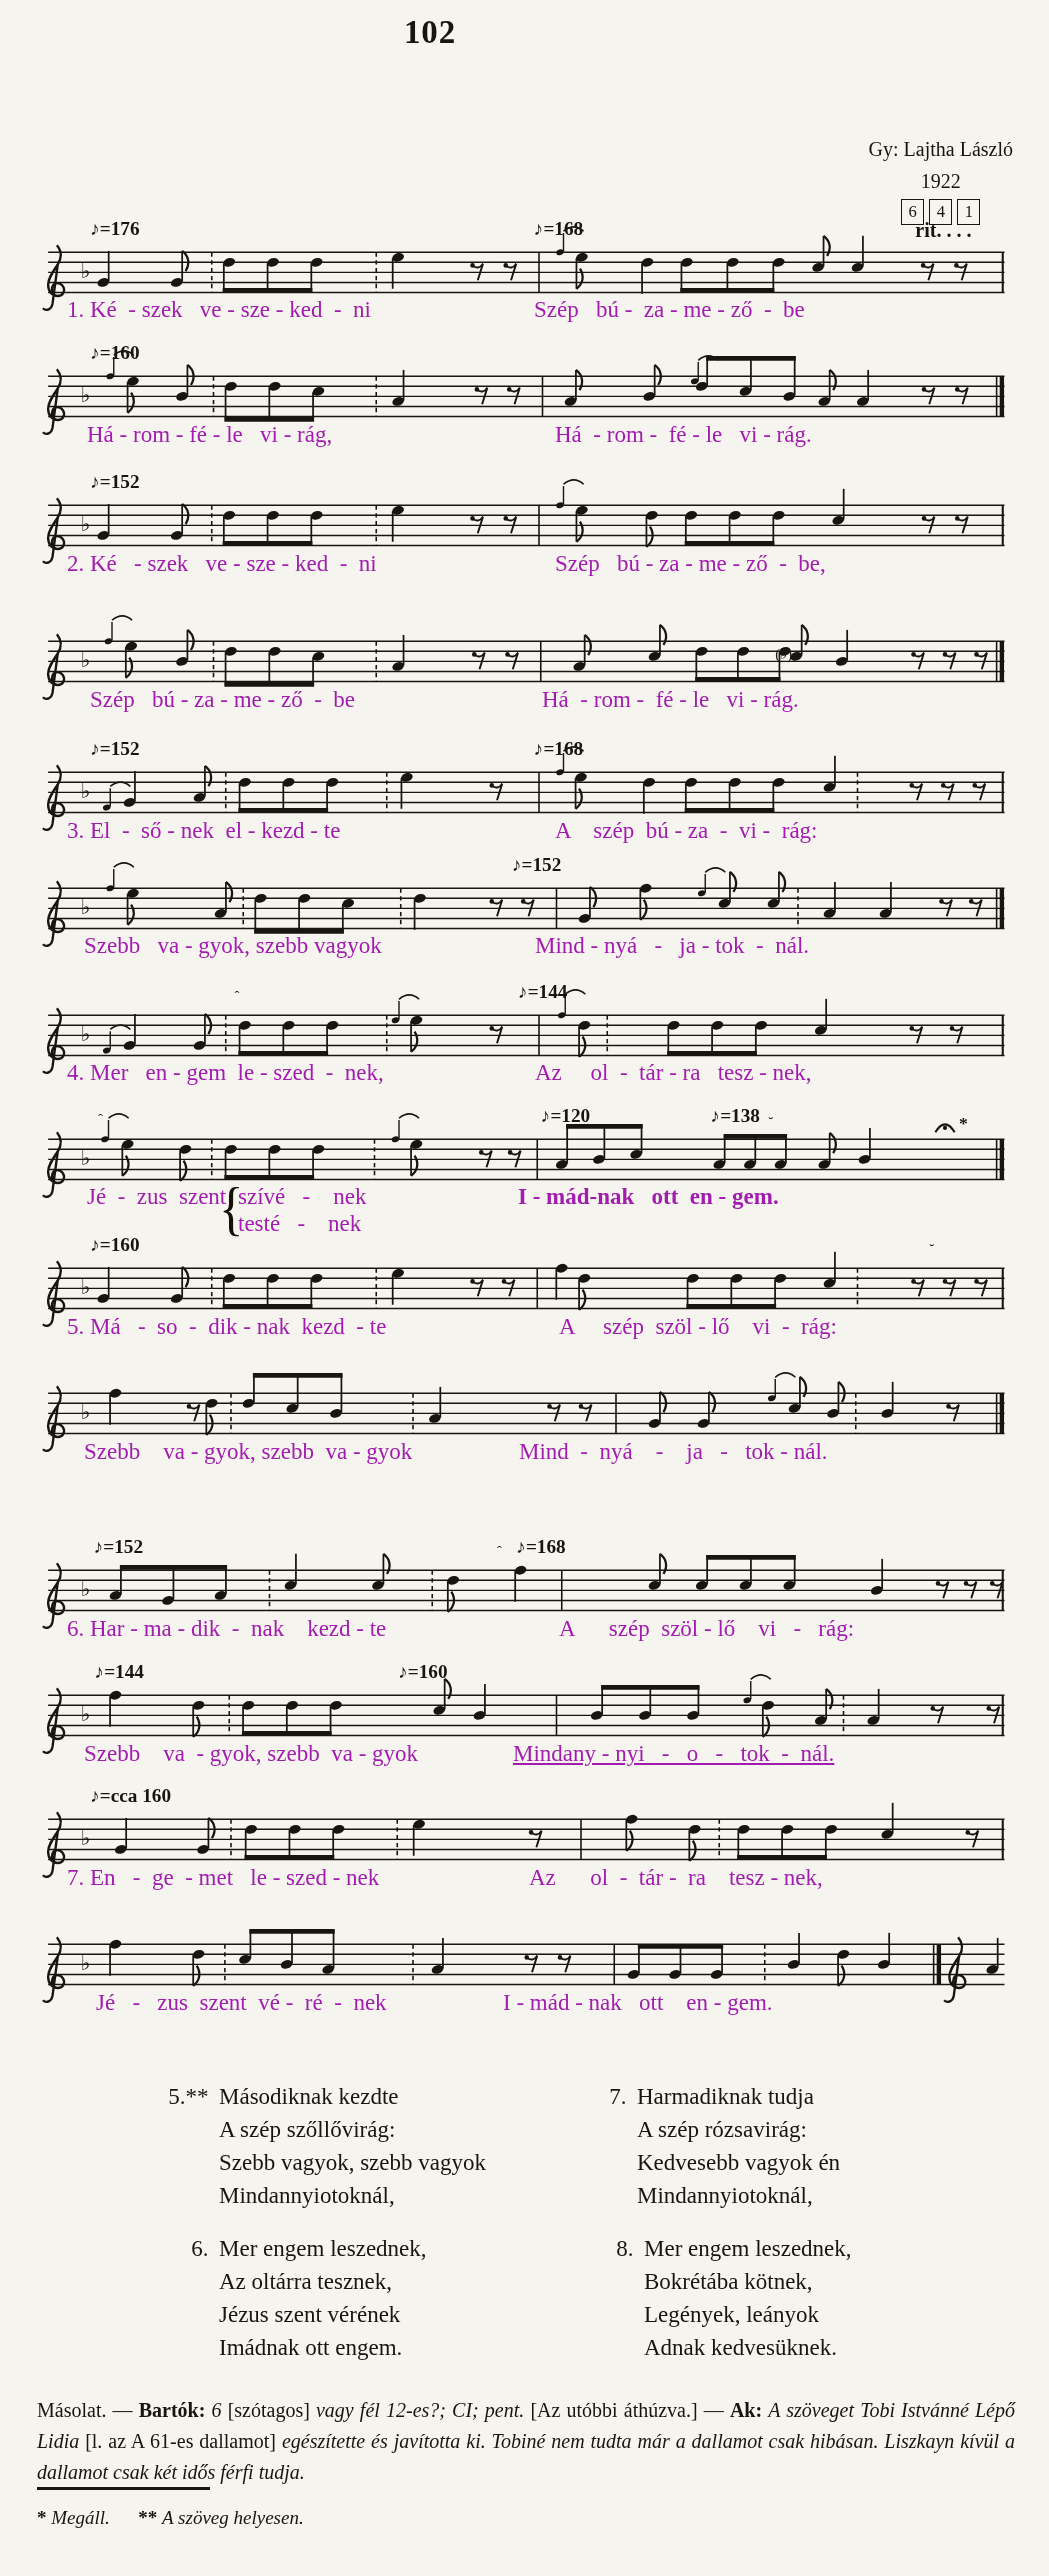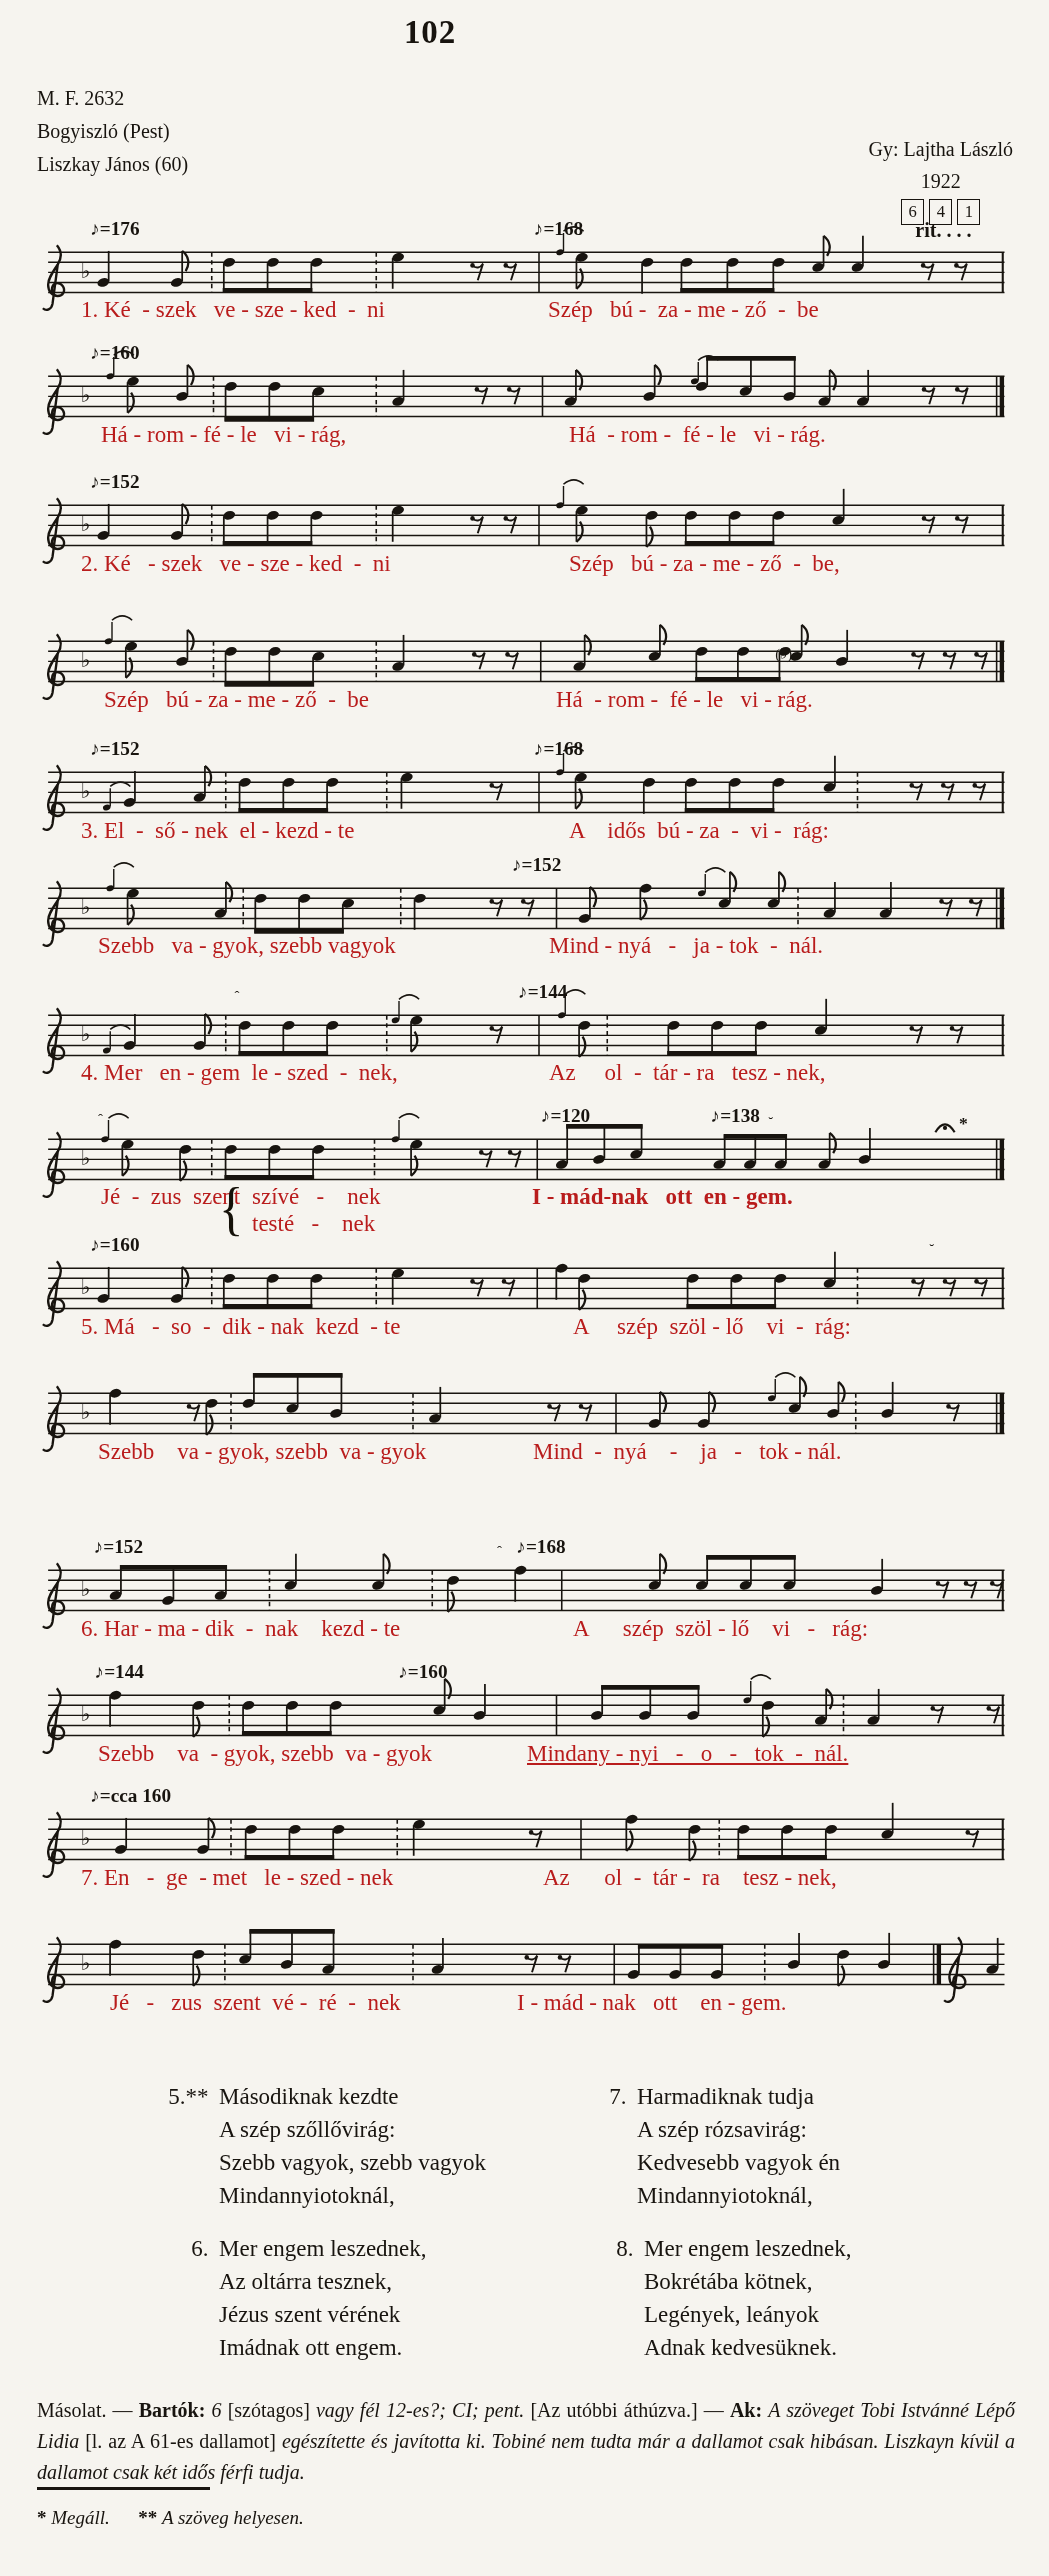--- a/index.html
+++ b/index.html
@@ -8,46 +8,41 @@
   .page{position:absolute;inset:0;}
   .pagenum{position:absolute;top:14px;left:0;width:860px;text-align:center;
            font-size:33px;font-weight:bold;letter-spacing:0.9px;}
   .hdr-left{position:absolute;left:37px;top:82px;font-size:20px;line-height:33px;}
   .hdr-right{position:absolute;right:37px;top:86px;text-align:center;font-size:20px;line-height:31.5px;margin-top:48px;}
   .hdr-right .nm{white-space:nowrap;}
   .boxes{margin-top:1.7px;}
   .box{display:inline-block;width:21px;height:24.5px;border:1.7px solid #18140f;
        font-size:16.6px;line-height:24.5px;text-align:center;margin:0 2.6px;vertical-align:top;}
   #score{position:absolute;left:0;top:0;width:1050px;height:2064px;}
-  .lyr{position:absolute;font-size:23px;white-space:pre;color:#b91c1c;margin-left:14px;}
+  .lyr{position:absolute;font-size:23px;white-space:pre;color:#a21caf;}
   .brace{position:absolute;font-size:51px;font-weight:300;transform:scaleY(1.15);color:#151109;}
   .verse{position:absolute;font-size:23px;line-height:33px;}
   .vnum{position:absolute;right:100%;padding-right:10.5px;white-space:nowrap;}
   .footerp{position:absolute;left:37px;top:2395px;width:978px;font-size:20px;
            line-height:31px;text-align:justify;}
   .footerp .i{font-style:italic;}
   .footerp .b{font-weight:bold;}
   .rule{position:absolute;left:37px;top:2487px;width:173px;height:2.6px;background:#18140f;}
   .fnline{position:absolute;left:37px;top:2507px;font-size:19px;white-space:pre;}
   .fnline .i{font-style:italic;}
   .fnline .b{font-weight:bold;}
   svg text{font-family:"Liberation Serif","DejaVu Serif",serif;}
   .tempo-t{font-weight:bold;}
 </style>
 </head>
 <body>
 
 <div class="page">
   <div class="pagenum">102</div>
 
-  <div class="hdr-left">
-    <div>M. F. 2632</div>
-    <div>Bogyiszló (Pest)</div>
-    <div>Liszkay János (60)</div>
-  </div>
 
   <div class="hdr-right">
     <div class="nm">Gy: Lajtha László</div>
     <div class="yr">1922</div>
     <div class="boxes">
       <span class="box">6</span><span class="box">4</span><span class="box">1</span>
     </div>
   </div>
 
   <div id="score">
@@ -346,21 +341,21 @@
         <path d="M1042,70 C1046,74 1051,73 1054,68 L1048,87" stroke="#18140f" stroke-width="2.2" fill="none"></path>
         <circle cx="1078" cy="70" r="2.6" fill="#18140f"></circle>
         <path d="M1078,70 C1082,74 1087,73 1090,68 L1084,87" stroke="#18140f" stroke-width="2.2" fill="none"></path>
         <circle cx="1114" cy="70" r="2.6" fill="#18140f"></circle>
         <path d="M1114,70 C1118,74 1123,73 1126,68 L1120,87" stroke="#18140f" stroke-width="2.2" fill="none"></path>
         <line x1="1146" y1="55" x2="1146" y2="101" stroke="#18140f" stroke-width="2.4"></line>
         <text x="103" y="35" font-size="22" fill="#18140f" class="tempo-t">♪=152</text>
         <text x="610" y="35" font-size="22" fill="#18140f" class="tempo-t">♪=168</text>
       </svg>
       <div class="lyr" style="left: 67px; top: 818px;">3. El  -  ső - nek  el - kezd - te</div>
-      <div class="lyr" style="left: 555px; top: 818px;">A    idős  bú - za  -  vi -  rág:</div>
+      <div class="lyr" style="left: 555px; top: 818px;">A    szép  bú - za  -  vi -  rág:</div>
       <svg width="1050" height="149" viewBox="0 0 1200 170" style="position:absolute;left:0;top:840px">
         <line x1="55" y1="55" x2="1148" y2="55" stroke="#18140f" stroke-width="1.6"></line>
         <line x1="55" y1="66.5" x2="1148" y2="66.5" stroke="#18140f" stroke-width="1.6"></line>
         <line x1="55" y1="78" x2="1148" y2="78" stroke="#18140f" stroke-width="1.6"></line>
         <line x1="55" y1="89.5" x2="1148" y2="89.5" stroke="#18140f" stroke-width="1.6"></line>
         <line x1="55" y1="101" x2="1148" y2="101" stroke="#18140f" stroke-width="1.6"></line>
         <path transform="translate(44,42)" d="M21,5 C26,11 27,19 22,27 C16,36 11,43 11,50 C11,58 16,63 22,63 C28,63 31,57 28,52 C25,47 18,47 16,52 C14,57 17,62 21,63 M22,27 L16,72 C15,78 9,81 5,77" stroke="#18140f" stroke-width="2.7" fill="none"></path>
         <text x="92" y="84" font-size="24" fill="#18140f">♭</text>
         <ellipse cx="126" cy="55" rx="4.4" ry="3.2" fill="#18140f" transform="rotate(-18 126 55)"></ellipse>
         <line x1="130" y1="54" x2="130" y2="33" stroke="#18140f" stroke-width="1.6"></line>

